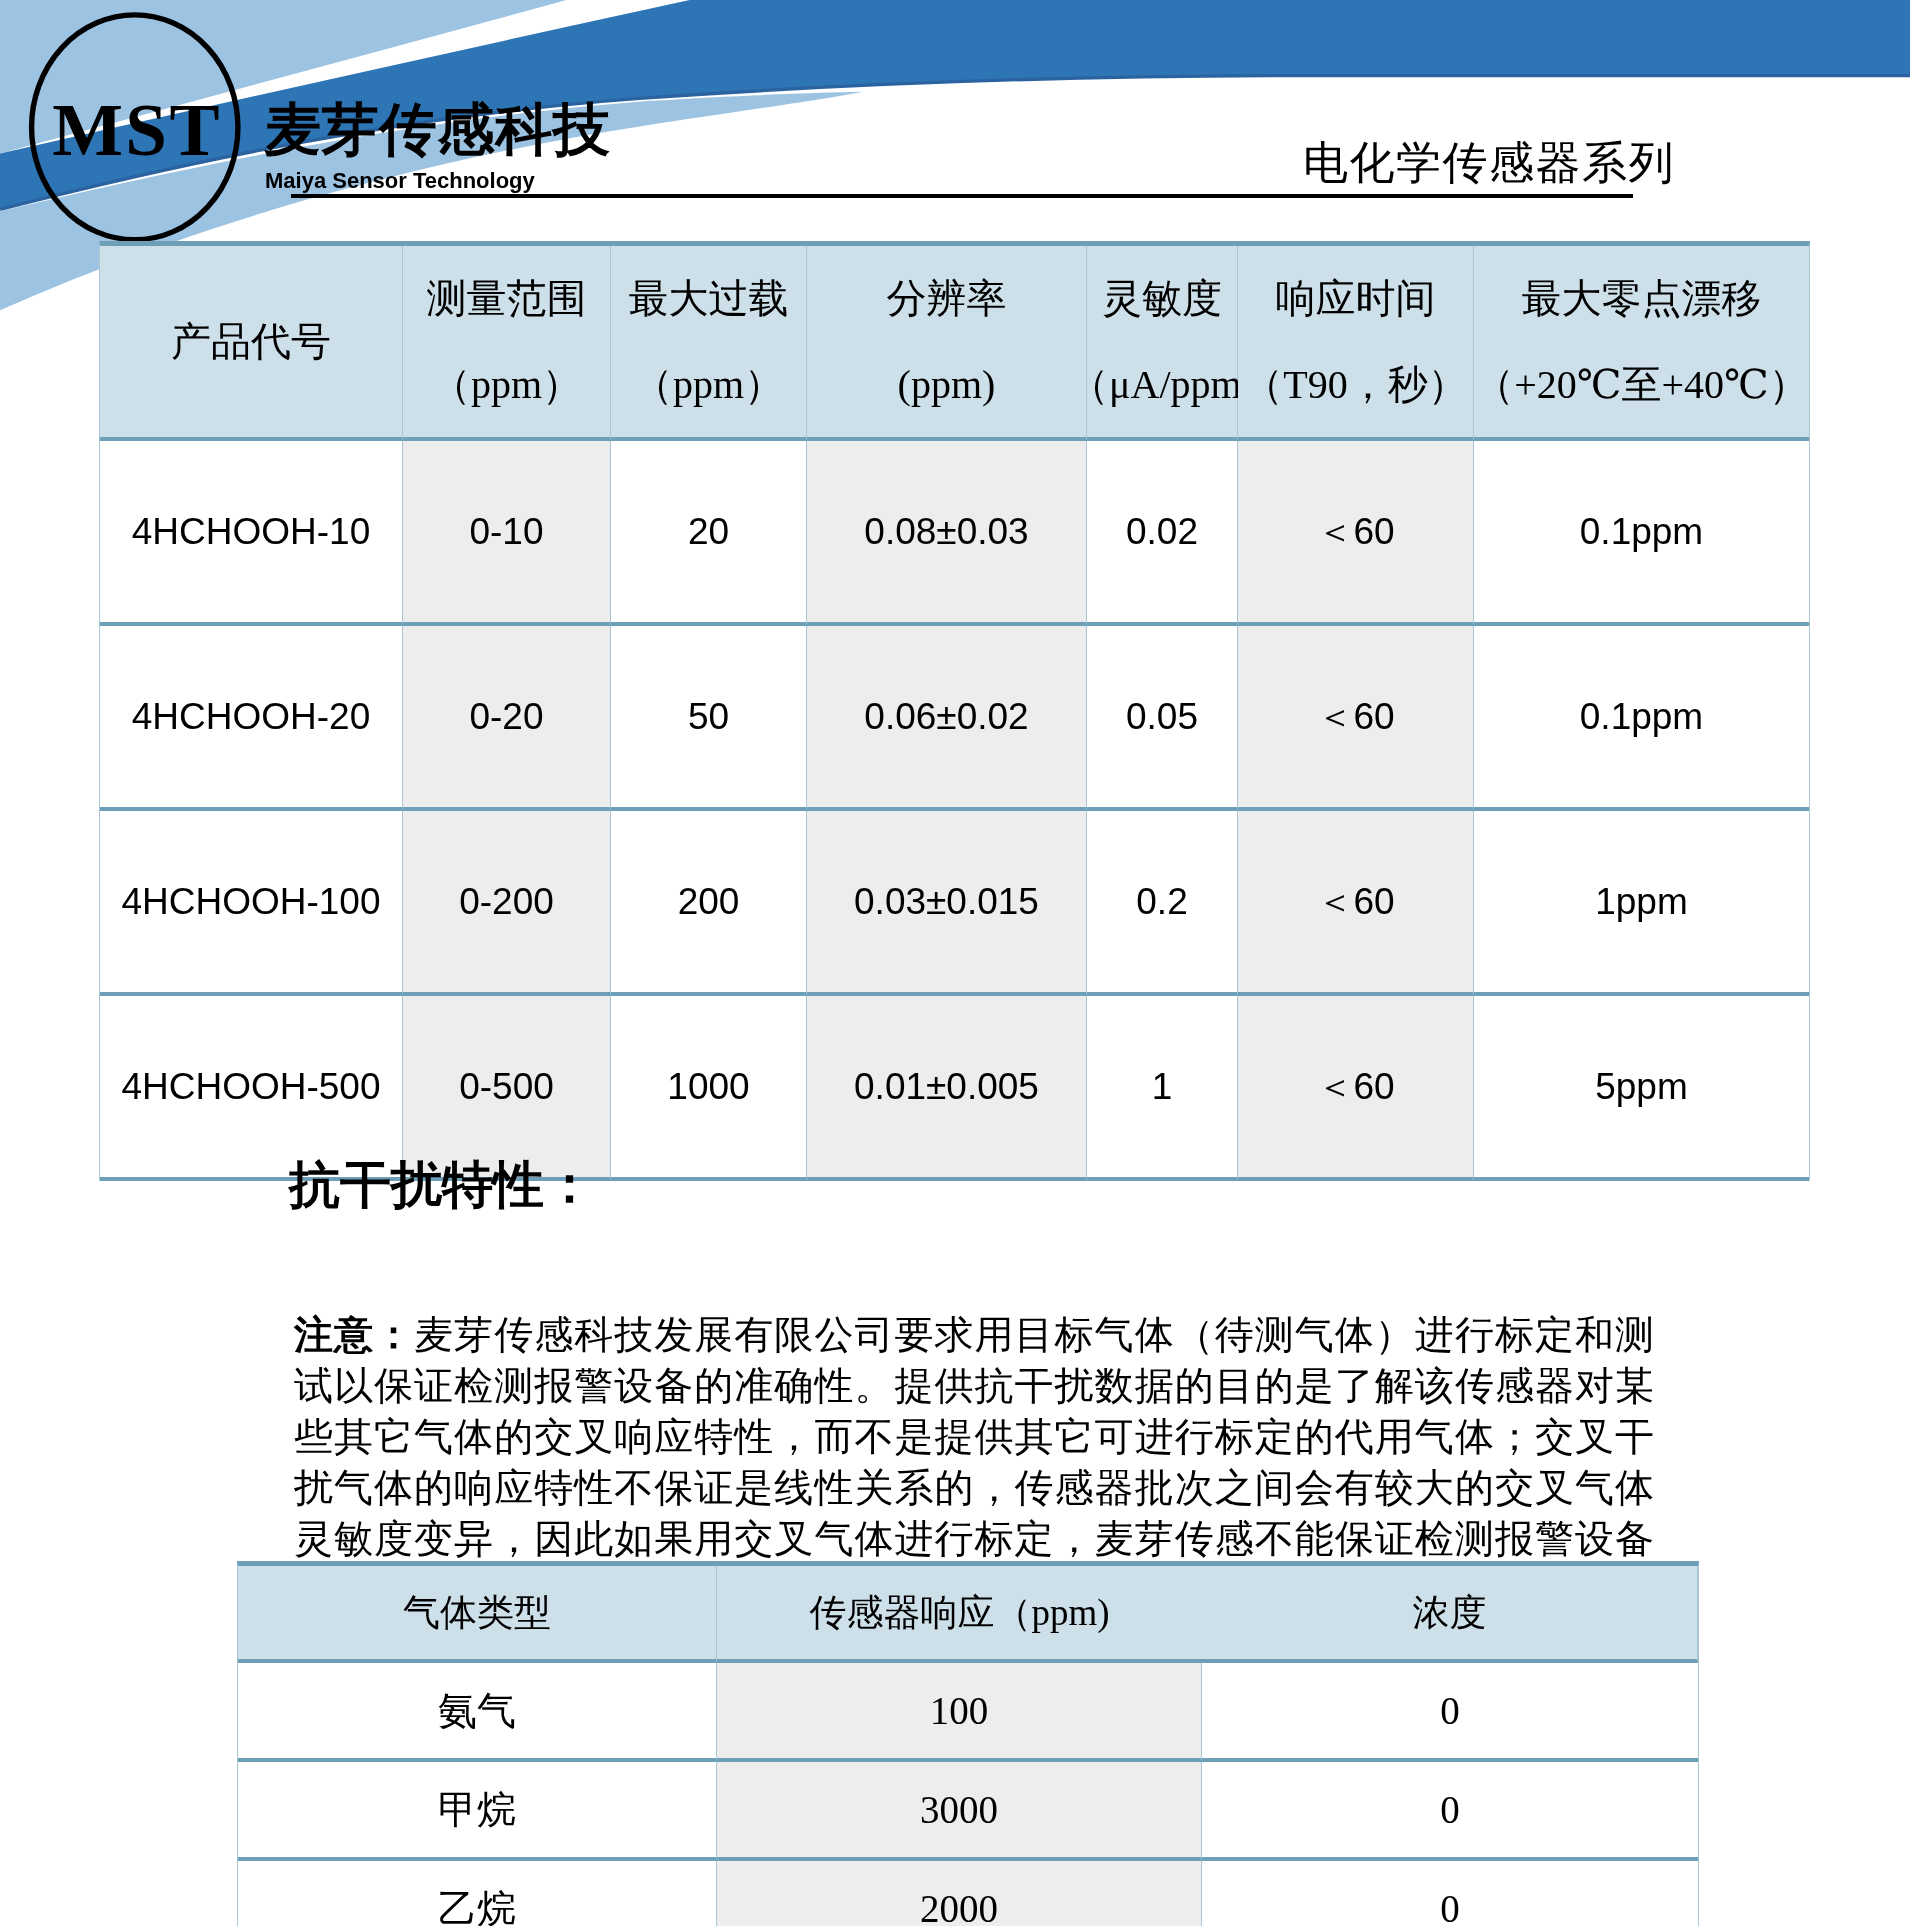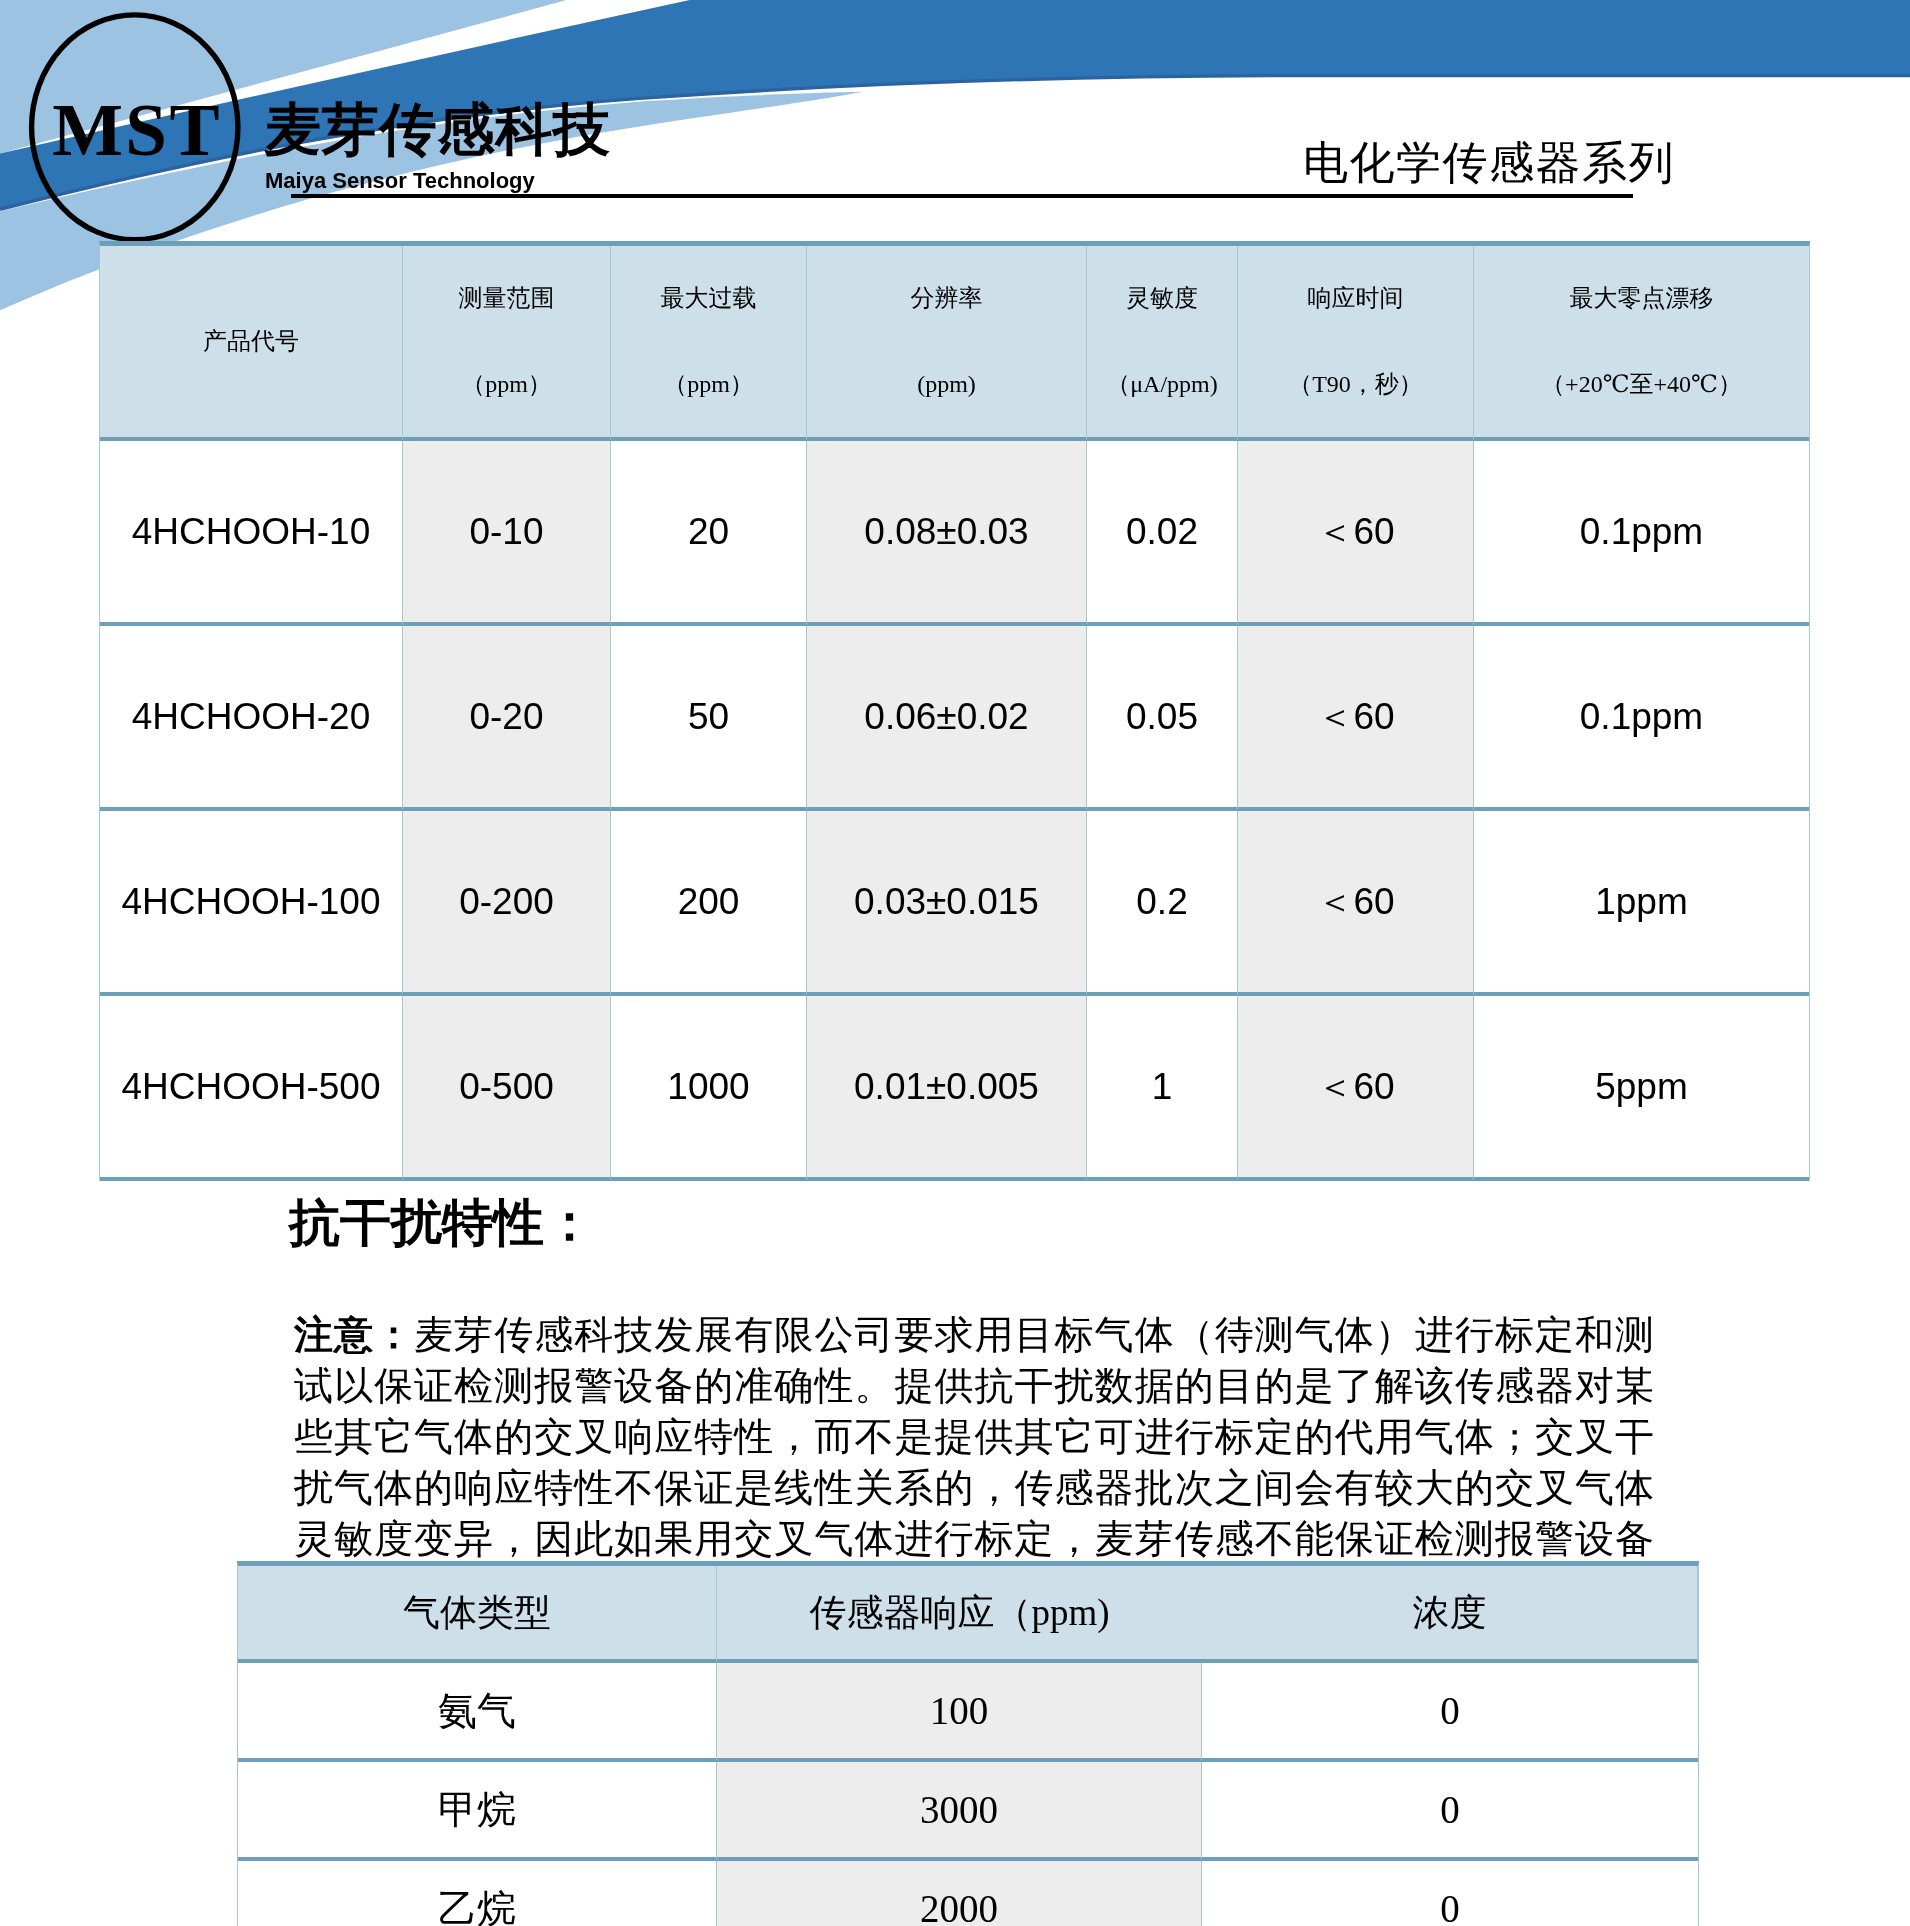--- a/index.html
+++ b/index.html
@@ -65,38 +65,38 @@
     display:flex; align-items:center; justify-content:center;
     border-bottom:4.2px solid #6E9FB8;
     border-right:1.9px solid #A9C6D4;
     text-align:center;
   }
   .cell.lastcol { border-right:none; }
   .cell.th {
     background:#CDDFE9;
     flex-direction:column;
     row-gap:53px;
-    font-size:24px; line-height:33px;
+    font-size:40px; line-height:33px;
     font-family:"Liberation Serif","DejaVu Serif",serif;
   }
   #gas-table .cell.th { row-gap:0; font-size:37px; }
   #spec-table .cell.td {
     font-family:"Liberation Sans","DejaVu Sans",sans-serif;
     font-size:37px;
   }
   #gas-table .cell.td {
     font-family:"Liberation Serif","DejaVu Serif",serif;
     font-size:39px;
     text-align:center;
   }
   .cell.band { background:#EDEDED; }
 
   
   .section-title {
-    position:absolute; left:289px; top:1196px;
+    position:absolute; left:289px; top:1158px;
     font-size:51px; line-height:54px; font-weight:bold;
   }
   .note {
     position:absolute; left:294px; top:1309px; width:1360px;
     font-size:39px; line-height:51px;
     text-align:justify;
   }
   .note b { font-weight:bold; }
 </style>
 </head>

